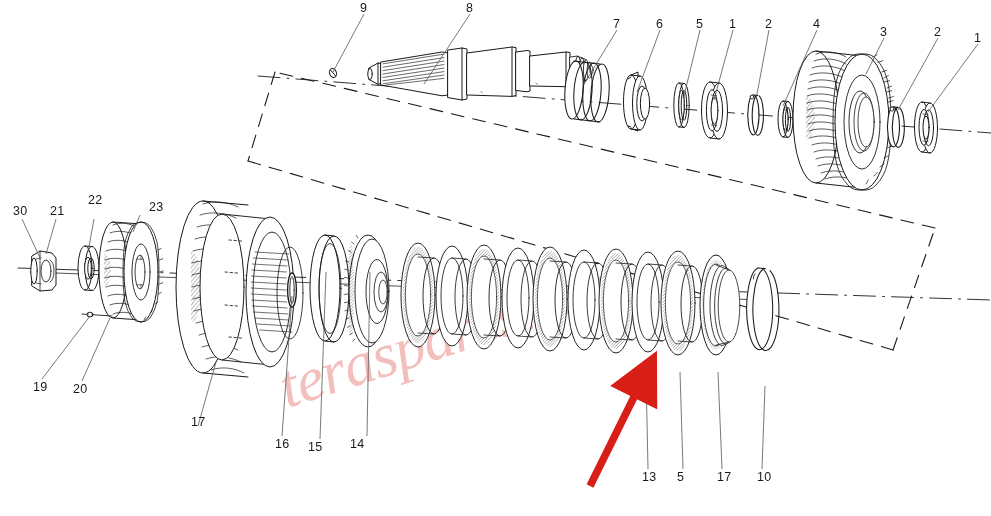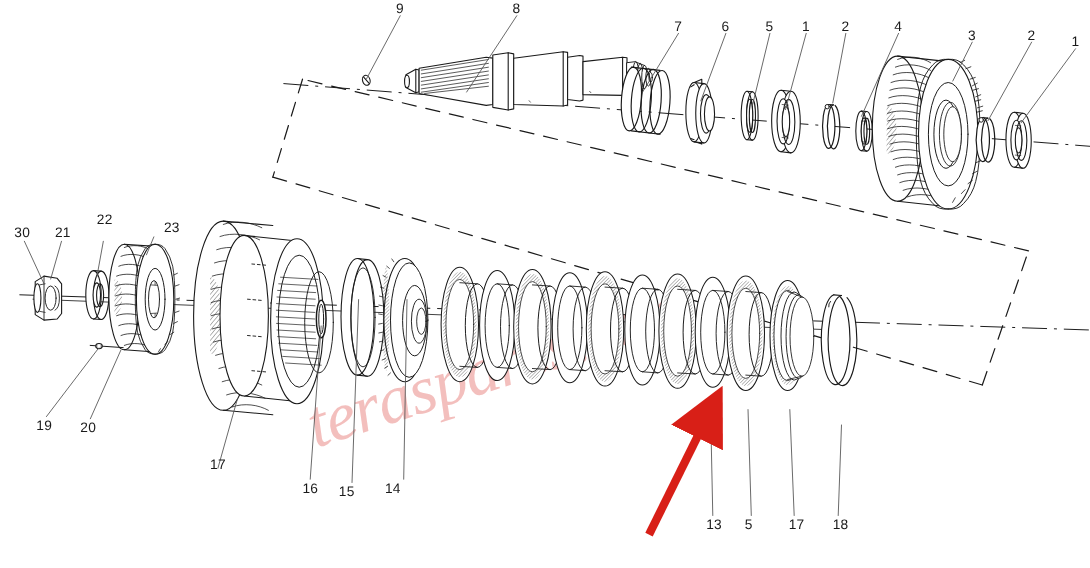--- a/index.html
+++ b/index.html
@@ -538,16 +538,16 @@
       <div class="cal" style="left: 133px; top: 201px; margin-left: 16px;">23</div>
       <div class="cal" style="left: 33px; top: 381px;">19</div>
       <div class="cal" style="left: 73px; top: 383px;">20</div>
       <div class="cal" style="left: 191px; top: 416px;">17</div>
       <div class="cal" style="left: 275px; top: 438px;">16</div>
       <div class="cal" style="left: 308px; top: 441px;">15</div>
       <div class="cal" style="left: 350px; top: 438px;">14</div>
       <div class="cal" style="left: 642px; top: 471px;">13</div>
       <div class="cal" style="left: 677px; top: 471px;">5</div>
       <div class="cal" style="left: 717px; top: 471px;">17</div>
-      <div class="cal" style="left: 757px; top: 471px;">18</div>
+      <div class="cal" style="left: 757px; top: 471px;">10</div>
     </div>
 
 </div>
 
 </body></html>

